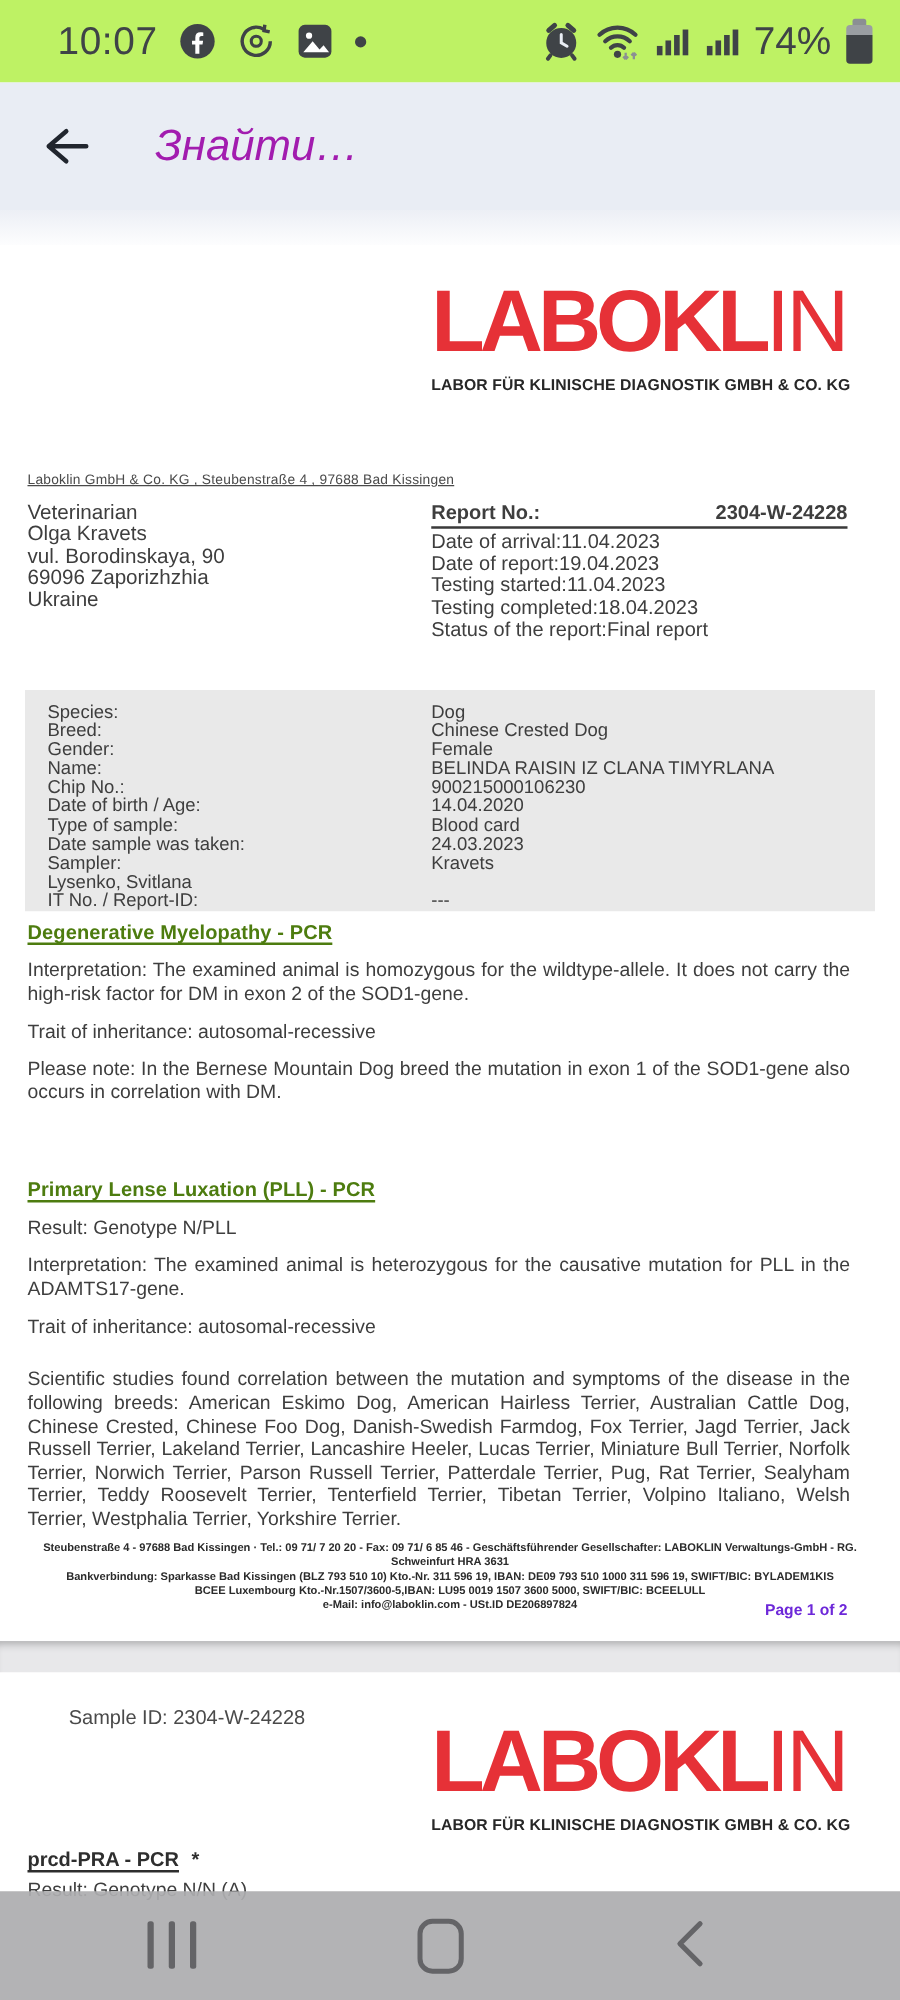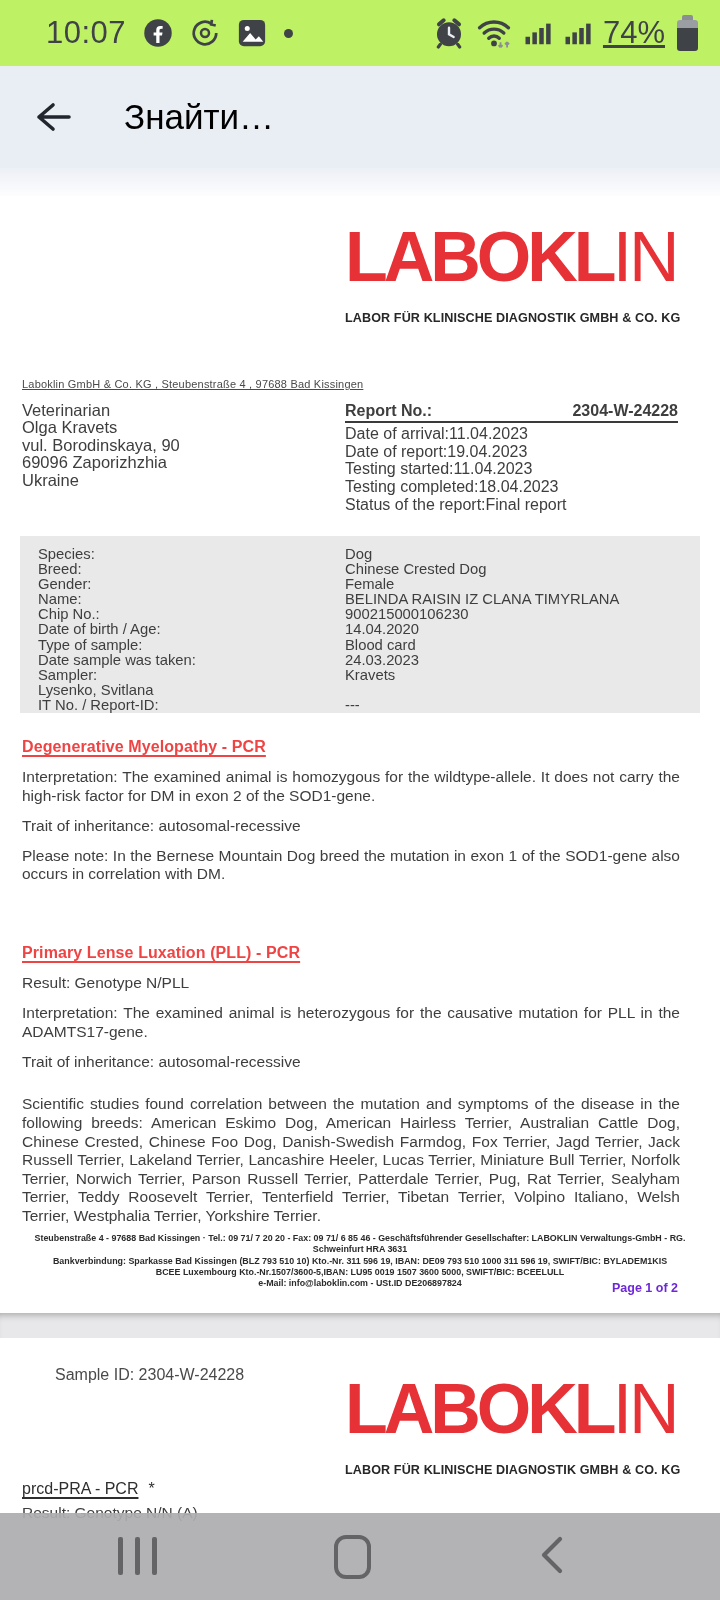--- a/index.html
+++ b/index.html
@@ -8,78 +8,78 @@
     position:relative; width:720px; height:1600px; overflow:hidden;
     background:#ffffff; font-family:"Liberation Sans", sans-serif;
   }
   
   .statusbar {
     position:absolute; left:0; top:0; width:720px; height:66px;
     background:#bef264; display:flex; align-items:center;
     color:#3f4347;
   }
   .sb-left { display:flex; align-items:center; gap:17px; margin-left:46px; }
-  .sb-right { display:flex; align-items:center; gap:10px; margin-left:auto; margin-right:22px;text-decoration:underline; }
+  .sb-right { display:flex; align-items:center; gap:10px; margin-left:auto; margin-right:22px; }
   .sb-time { font-size:31px; letter-spacing:0.5px; }
   .sb-pct  { font-size:31px; }
   .dot8 { width:9px; height:9px; border-radius:50%; background:#3f4347; }
   .batt { position:relative; width:21px; height:36px; margin-left:2px; }
   .batt .cap { position:absolute; top:0; left:5px; width:11px; height:5px; background:#8b8f93; border-radius:2px 2px 0 0; }
   .batt .body { position:absolute; top:5px; left:0; width:21px; height:31px; border-radius:3px;
     background:linear-gradient(#9a9ea2 0 26%, #3f4347 26% 100%); }
   
   .appheader {
     position:absolute; left:0; top:66px; width:720px; height:102px;
     background:#e9edf4; display:flex; align-items:center;
   }
   .back-btn { margin-left:30px; width:44px; height:44px; display:flex; align-items:center; justify-content:center; }
-  .search-label { margin-left:50px; font-size:35px; color:#000000; }
+  .search-label { margin-left:50px; font-size:35px; color:#a21caf;font-style:italic; }
   .header-fade {
     position:absolute; left:0; top:168px; width:720px; height:28px;
     background:linear-gradient(#eceff5, #fdfdfe);
   }
   
   .page1 { position:absolute; left:0; top:196px; width:720px; height:1117px; background:#ffffff; color:#3e3e3e; }
   .page-gap { position:absolute; left:0; top:1313px; width:720px; height:25px; background:#e8e8ea;
     box-shadow: inset 0 7px 7px -5px rgba(0,0,0,0.28); }
   .page2 { position:absolute; left:0; top:1338px; width:720px; height:305px; background:#ffffff; color:#3e3e3e; }
   
   .logo { position:absolute; width:350px; }
   .logo-big { white-space:nowrap; line-height:1; }
   .logo-bold { font-weight:bold; font-size:70px; letter-spacing:-4px; color:#e63137; }
   .logo-light { font-weight:normal; font-size:70px; letter-spacing:-3px; color:#e63137; }
-  .logo-sub { margin-top:19px; font-size:12.6px; font-weight:bold; color:#272727; letter-spacing:0.1px; white-space:nowrap; }
+  .logo-sub { margin-top:9px; font-size:12.6px; font-weight:bold; color:#272727; letter-spacing:0.1px; white-space:nowrap; }
   
   .sender { position:absolute; left:22px; top:182px; font-size:11px; color:#4a4a4a;
     text-decoration:underline; letter-spacing:0.2px; }
   .addr { position:absolute; left:22px; top:206px; font-size:16.5px; line-height:17.4px; }
   
   .rmeta { position:absolute; left:345px; top:206px; width:333px; font-size:16px; }
   .rm-head { display:flex; justify-content:space-between; font-weight:bold;
     border-bottom:2px solid #3a3a3a; padding-bottom:1px; }
   .rm-row { display:flex; justify-content:flex-start; line-height:17.7px; }
   .rm-rows { margin-top:2px; }
   
-  .infobox { position:absolute; left:20px; top:340px; width:680px; height:177px;
+  .infobox { position:absolute; left:20px; top:356px; width:680px; height:177px;
     background:#e9e9e9; padding:11px 0 0 18px; font-size:14.8px; line-height:15.1px; }
   .ib-row { display:flex; }
   .ib-row .lbl { width:307px; flex:0 0 307px; }
   
   .sect { position:absolute; left:22px; width:658px; font-size:15.5px; line-height:18.6px; }
-  .sect h3 { font-size:16px; color:#ef4444; text-decoration:underline; text-underline-offset:3px;
+  .sect h3 { font-size:16px; color:#4d7c0f; text-decoration:underline; text-underline-offset:3px;
     text-decoration-thickness:2px; letter-spacing:0.1px; }
   .sect p { margin-top:11.5px; }
   .just { text-align:justify; }
   
   .pfooter { position:absolute; left:14px; top:1037px; width:692px; text-align:center;
     font-size:8.9px; line-height:11.3px; font-weight:bold; color:#2b2b2b; }
   .pagelabel { position:absolute; right:42px; top:1085px; font-size:12.5px; font-weight:bold; color:#6d28d9; }
   
   .sampleid { position:absolute; left:55px; top:28px; font-size:16px; color:#4a4a4a; }
-  .p2head { position:absolute; left:22px; top:142px; font-size:16px; font-weight:normal; color:#2e2e2e; }
+  .p2head { position:absolute; left:22px; top:142px; font-size:16px; font-weight:bold; color:#2e2e2e; }
   .p2head .u { text-decoration:underline; text-underline-offset:3px; text-decoration-thickness:2px; }
   .p2head .mark { margin-left:10px; text-decoration:none; }
   .p2result { position:absolute; left:22px; top:166px; font-size:15.5px; color:#3e3e3e; }
   
   .navbar { position:absolute; left:0; top:1513px; width:720px; height:87px;
     background:rgba(173,173,175,0.93); display:flex; align-items:center; }
   .nav-btn { display:flex; align-items:center; justify-content:center; }
   .nav-recents { position:absolute; left:118px; top:24px; display:flex; gap:12px; }
   .nav-recents span { width:5px; height:38px; background:#646467; border-radius:2px; }
   .nav-home { position:absolute; left:334px; top:22px; width:37px; height:44px;

